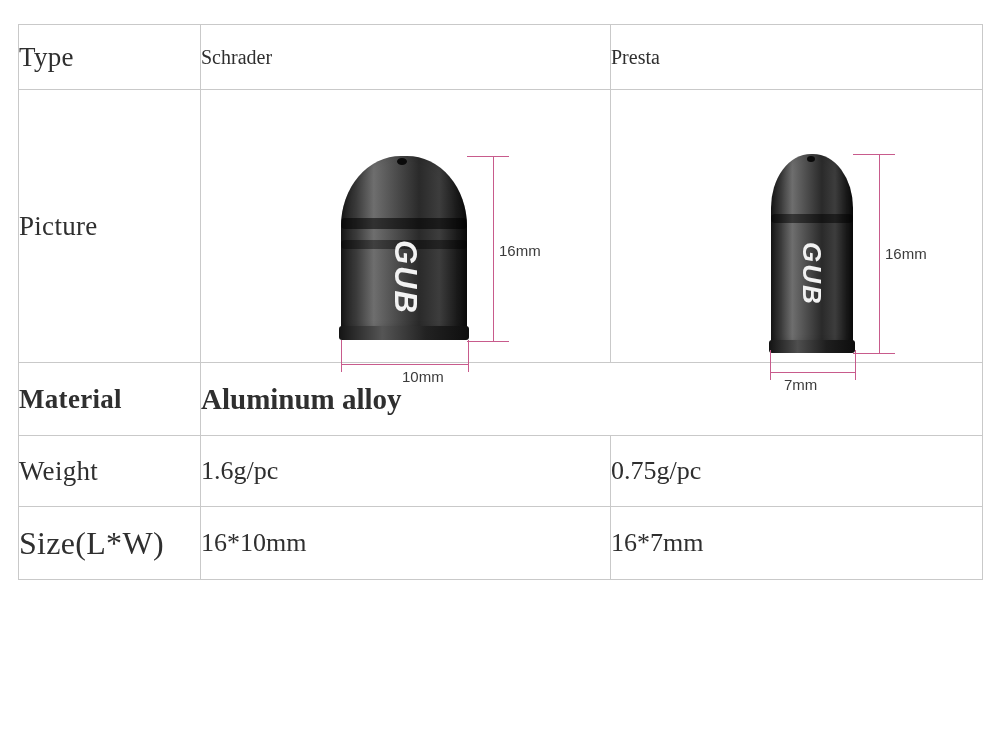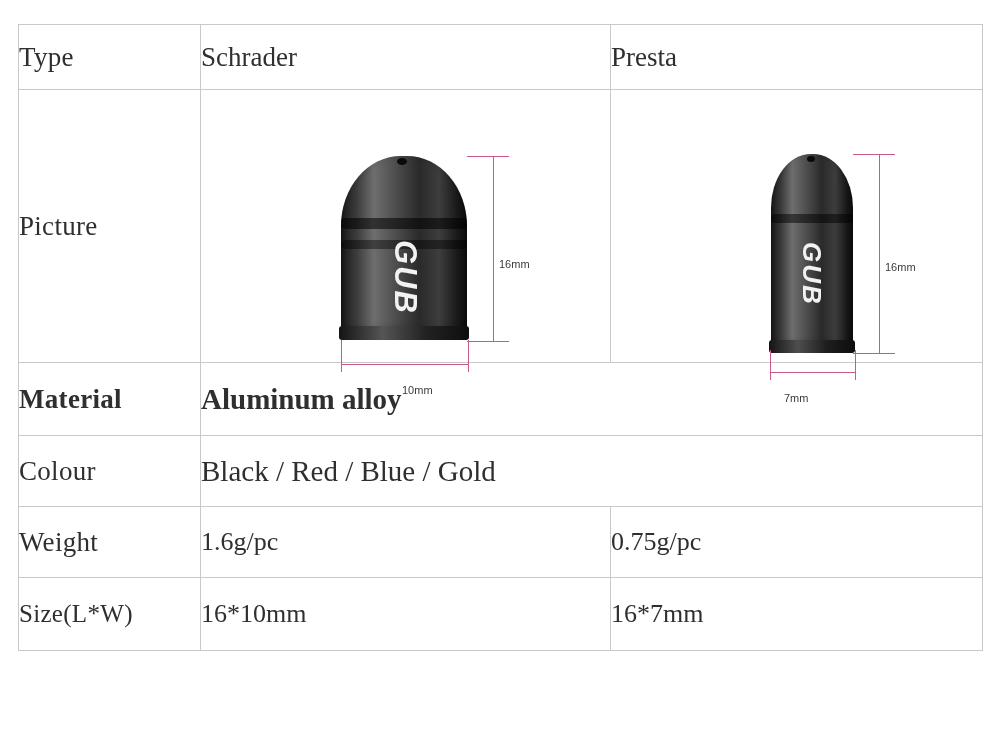--- a/index.html
+++ b/index.html
@@ -46,23 +46,23 @@
   .row-mat td  { height: 72px; font-weight: bold; }
   .row-col td  { height: 70px; }
   .row-wt td   { height: 70px; margin-top: 24px; }
   .row-size td { height: 72px; }
   .row-fits td { height: 72px; }
 
   .lbl {
     font-size: 27px;
     letter-spacing: 0.3px;
   }
-  .lbl-size { font-size: 25px; }
+  .lbl-size { font-size: 32px; }
   .hdr {
-    font-size: 27px;
+    font-size: 20px;
   }
   .val {
     font-size: 26px;
   }
   .val-big {
     font-size: 29px;
     margin-top: 23px;
   }
 
   
@@ -184,23 +184,22 @@
   }
 
   
   .mline {
     position: absolute;
     background: #c85b8c;
   }
   .mlabel {
     position: absolute;
     font-family: "Liberation Sans", sans-serif;
-    font-size: 11px;
+    font-size: 15px;
     color: #3b3b3b;
-    margin-top: 16px;
   }
   
   .schrader .v-line { left: 292px; top: 66px; width: 1px; height: 186px; }
   .schrader .v-tick-top { left: 266px; top: 66px; width: 42px; height: 1px; }
   .schrader .v-tick-bot { left: 266px; top: 251px; width: 42px; height: 1px; }
   .schrader .v-label { left: 298px; top: 152px; }
   .schrader .h-line { left: 140px; top: 274px; width: 128px; height: 1px; }
   .schrader .h-tick-l { left: 140px; top: 250px; width: 1px; height: 32px; }
   .schrader .h-tick-r { left: 267px; top: 250px; width: 1px; height: 32px; }
   .schrader .h-label { left: 201px; top: 278px; }
@@ -274,24 +273,20 @@
             <div class="mlabel h-label">7mm</div>
           </div>
         </td>
       </tr>
 
       <tr class="row-mat">
         <td class="lbl">Material</td>
         <td class="val-big" colspan="2">Aluminum alloy</td>
       </tr>
 
-      <tr class="row-col">
-        <td class="lbl">Colour</td>
-        <td class="val-big" colspan="2">Black / Red / Blue / Gold</td>
-      </tr>
 
       <tr class="row-wt">
         <td class="lbl">Weight</td>
         <td class="val">1.6g/pc</td>
         <td class="val">0.75g/pc</td>
       </tr>
 
       <tr class="row-size">
         <td class="lbl lbl-size">Size(L*W)</td>
         <td class="val">16*10mm</td>

